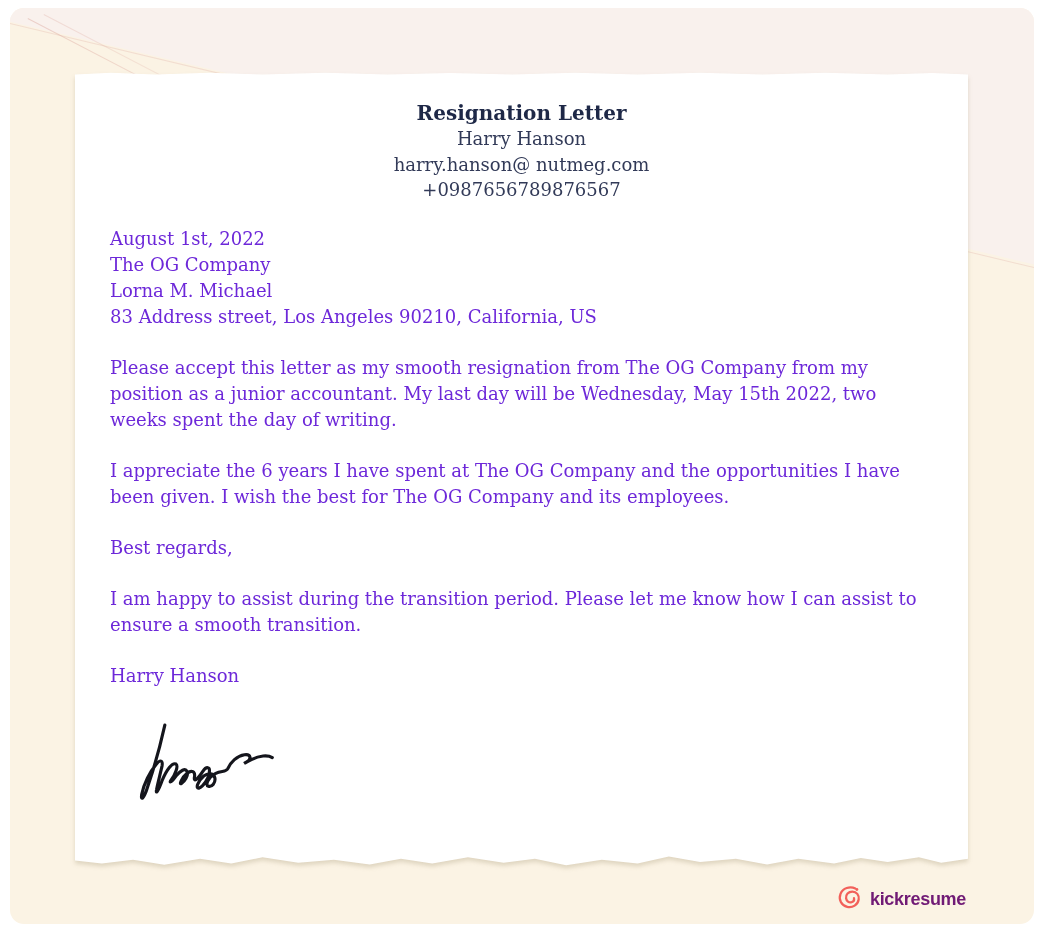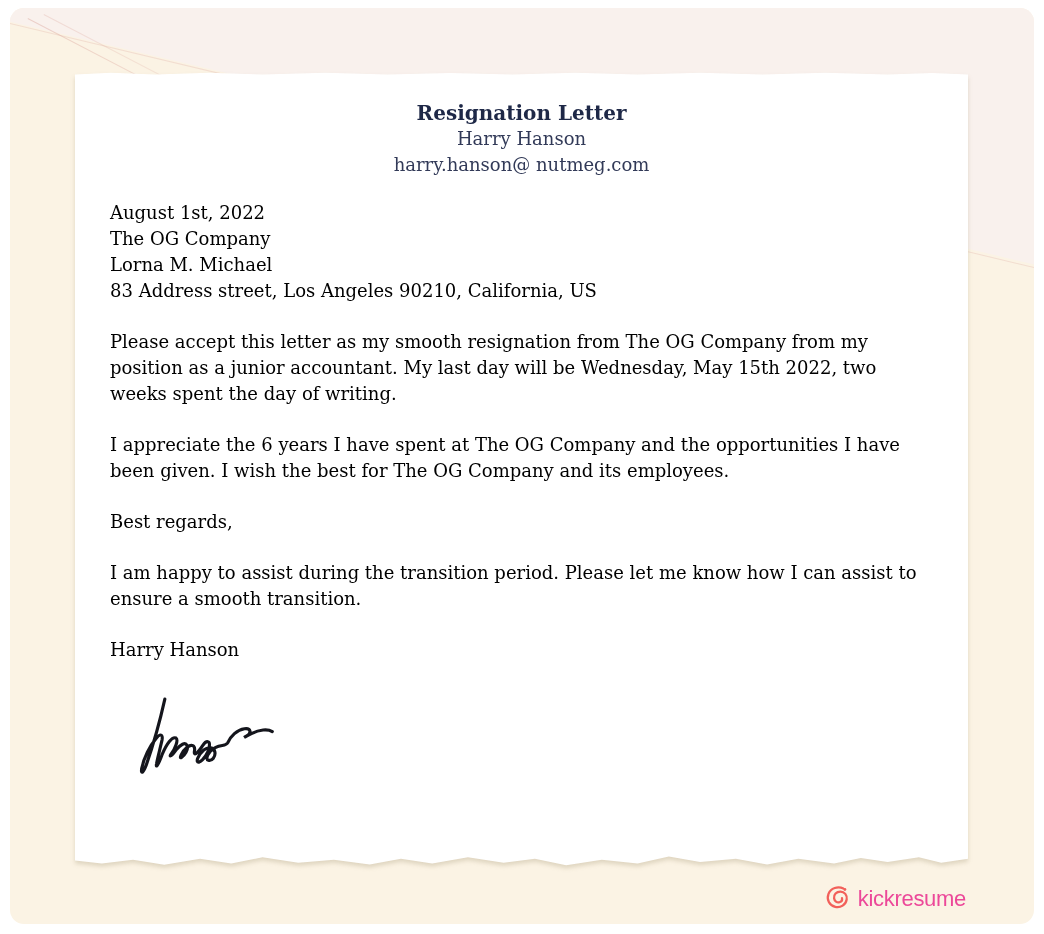--- a/index.html
+++ b/index.html
@@ -41,53 +41,54 @@
       59% 98.7%, 55% 99.4%, 51.5% 98.6%, 48% 99.1%, 44% 98.4%, 40% 99.2%,
       36.5% 98.6%, 33% 99.3%, 29% 98.7%, 25% 99.1%, 21% 98.4%, 17.5% 99.2%,
       14% 98.6%, 10% 99.35%, 6.5% 98.7%, 3% 99.2%, 0% 98.8%
     );
   }
 
   .letter-head { text-align:center; padding-top:28px; }
   .letter-title { font-size:20px; font-weight:bold; color:#1e2847; line-height:26px; }
   .head-line { font-size:18px; color:#323a58; line-height:25.5px; }
 
-  .letter-body { margin:23px 35px 0 35px; font-size:18px; color:#000000; }
+  .letter-body { margin:23px 35px 0 35px; font-size:18px; color:#6d28d9; }
   .line { line-height:26px; white-space:nowrap; }
   .block { margin-bottom:25px; }
 
   .signature { margin:8px 0 0 18px; }
   .signature svg { display:block; }
 
   .brand {
     position:absolute; right:78px; bottom:20px;
     display:flex; align-items:center; gap:7px;
     font-family:"Liberation Sans","DejaVu Sans",sans-serif;
   }
-  .brand-word { font-size:22px; font-weight:400; color:#ec4899; letter-spacing:-0.3px; }
+  .brand-word { font-size:18px; font-weight:700; color:#701a75; letter-spacing:-0.3px; }
 </style>
 </head>
 <body>
 
 <div class="canvas">
 
   <div class="bg-panel">
     <div class="bg-flap"></div>
     <div class="crease crease-1"></div>
     <div class="crease crease-2"></div>
     <div class="crease crease-3"></div>
   </div>
 
   <div class="paper-wrap">
     <div class="paper">
 
       <div class="letter-head">
         <div class="letter-title">Resignation Letter</div>
         <div class="head-line">Harry Hanson</div>
         <div class="head-line">harry.hanson@ nutmeg.com</div>
+        <div class="head-line">+0987656789876567</div>
       </div>
 
       <div class="letter-body">
 
         <div class="block">
           <div class="line">August 1st, 2022</div>
           <div class="line">The OG Company</div>
           <div class="line">Lorna M. Michael</div>
           <div class="line">83 Address street, Los Angeles 90210, California, US</div>
         </div>

